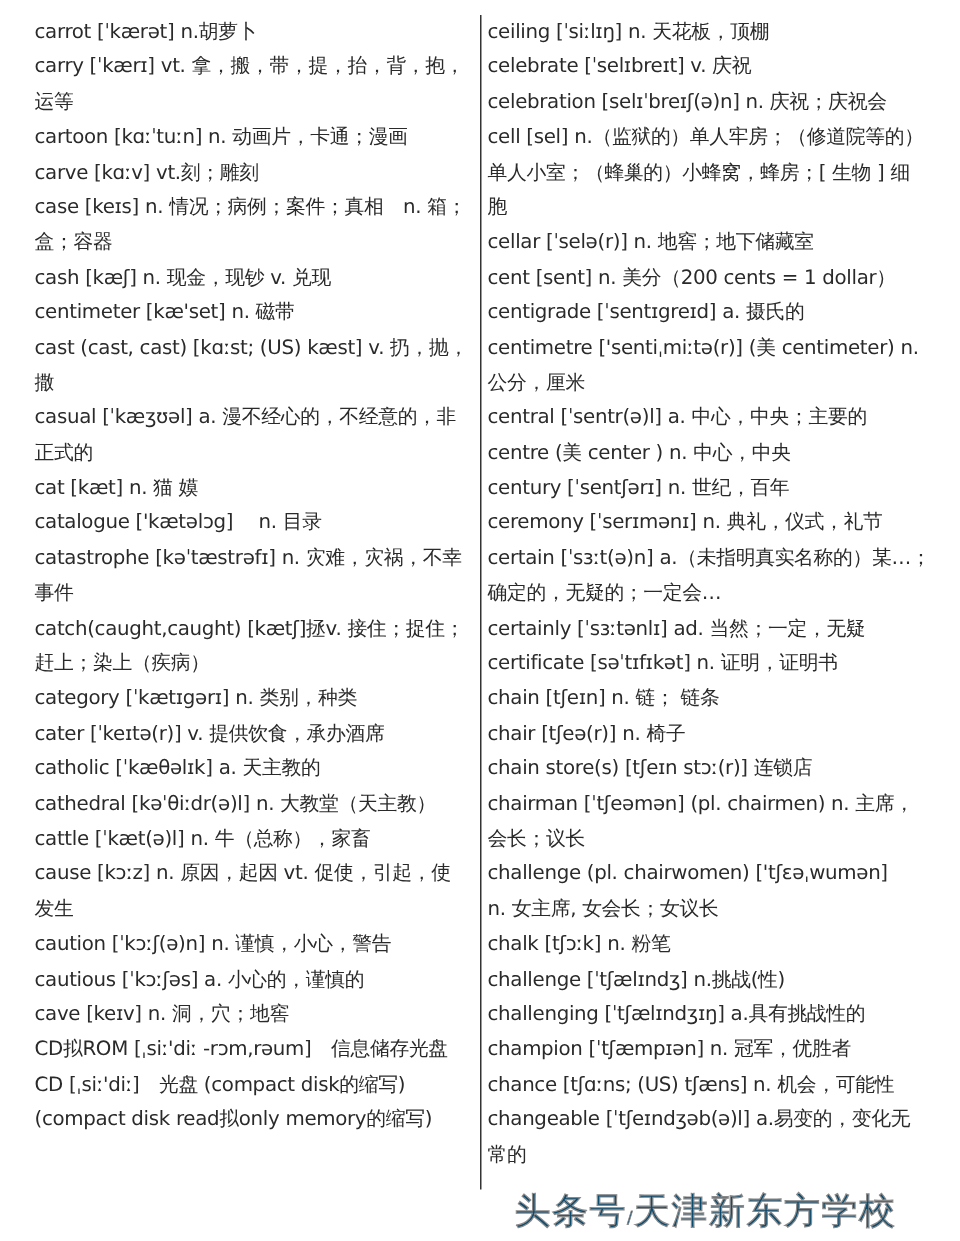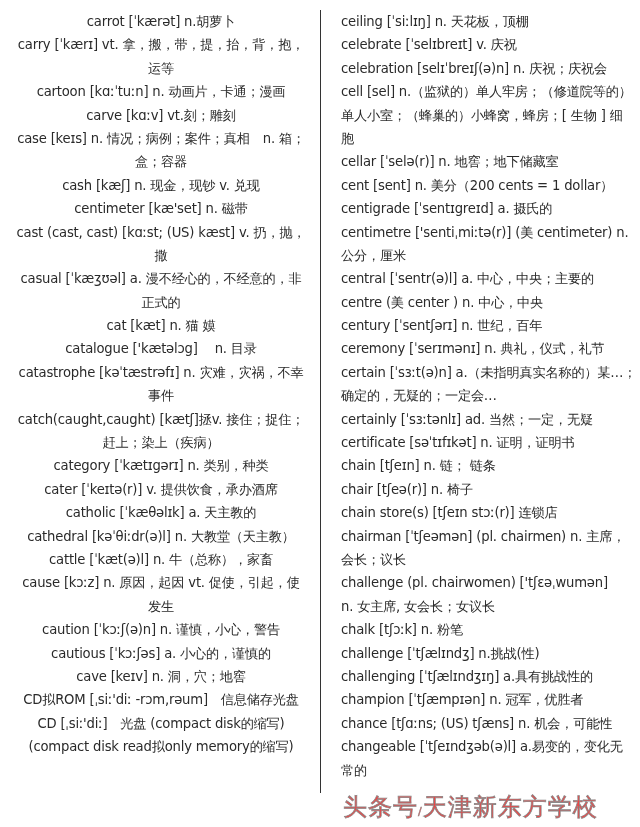--- a/index.html
+++ b/index.html
@@ -4,32 +4,32 @@
   <style>
     html, body { margin: 0; padding: 0; }
     body {
       width: 640px; height: 827px; background: #ffffff; position: relative; overflow: hidden;
       font-family: "DejaVu Sans", "Liberation Sans", sans-serif;
       color: #2a2a2a;
     }
     .col {
       position: absolute; top: 10px;
     }
-    .col-left { left: 13px; width: 296px; text-align: center; }
-    .col-right { left: 341px; width: 296px; }
+    .col-left { left: 23px; width: 296px; }
+    .col-right { left: 325px; width: 296px; }
     .line {
       height: 23.4px; line-height: 23.4px;
       font-size: 13.2px; white-space: nowrap; letter-spacing: -0.2px;
     }
     .divider {
       position: absolute; left: 320px; top: 10px; width: 1px; height: 783px; background: #333;
     }
     .watermark {
       position: absolute; left: 343px; top: 791px;
-      font-size: 24px; color: #ef4444; letter-spacing: 1px;
+      font-size: 24px; color: #0c4a6e; letter-spacing: 1px;
       -webkit-text-stroke: 0.8px #8a8a8a;
       font-family: "DejaVu Sans", sans-serif;
       white-space: nowrap;
     }
     .watermark .small { font-size: 11px; -webkit-text-stroke: 0.5px #8a8a8a; }
   </style>
 </head>
 <body>
 
 <div class="col col-left" id="left">

